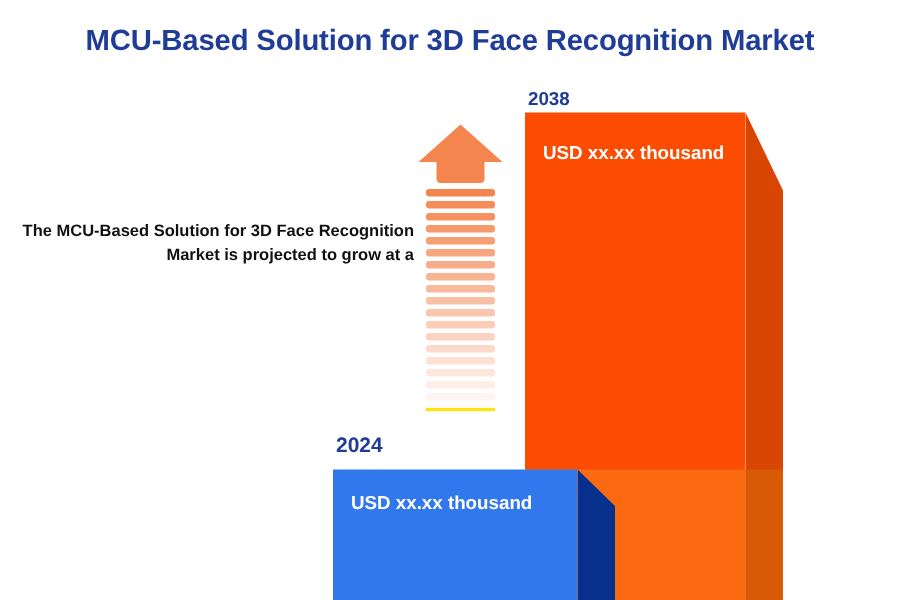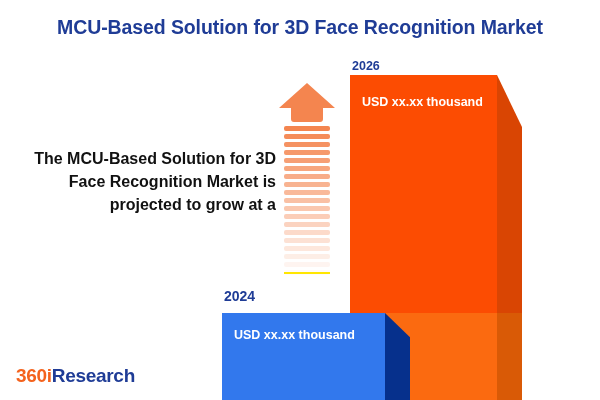--- a/index.html
+++ b/index.html
@@ -34,21 +34,21 @@
 
   
   #statement-block {
     position: absolute;
     left: 8px;
     top: 147px;
     width: 268px;
     text-align: right;
   }
   #statement-text {
-    font-size: 16px;
+    font-size: 11px;
     font-weight: bold;
     color: #111111;
     line-height: 1.45;
   }
   #cagr-value {
     margin-top: 9px;
     font-size: 30px;
     font-weight: bold;
     color: #f4631e;
     letter-spacing: -0.4px;
@@ -236,20 +236,19 @@
     <div id="bar-2032-front-lower"></div>
     <div id="bar-2032-side"></div>
     <div id="bar-2032-side-lower"></div>
   </div>
 
   <div class="bar-group" id="bar-2024">
     <div id="bar-2024-front"></div>
     <div id="bar-2024-side"></div>
   </div>
 
-  <div id="label-2032">2026</div>
+  <div id="label-2032">2038</div>
   <div id="value-2032">USD xx.xx thousand</div>
   <div id="label-2024">2024</div>
   <div id="value-2024">USD xx.xx thousand</div>
 
-  <div id="logo"><span class="logo-orange">360i</span><span class="logo-navy">Research</span></div>
 
 </div>
 
 </body></html>

